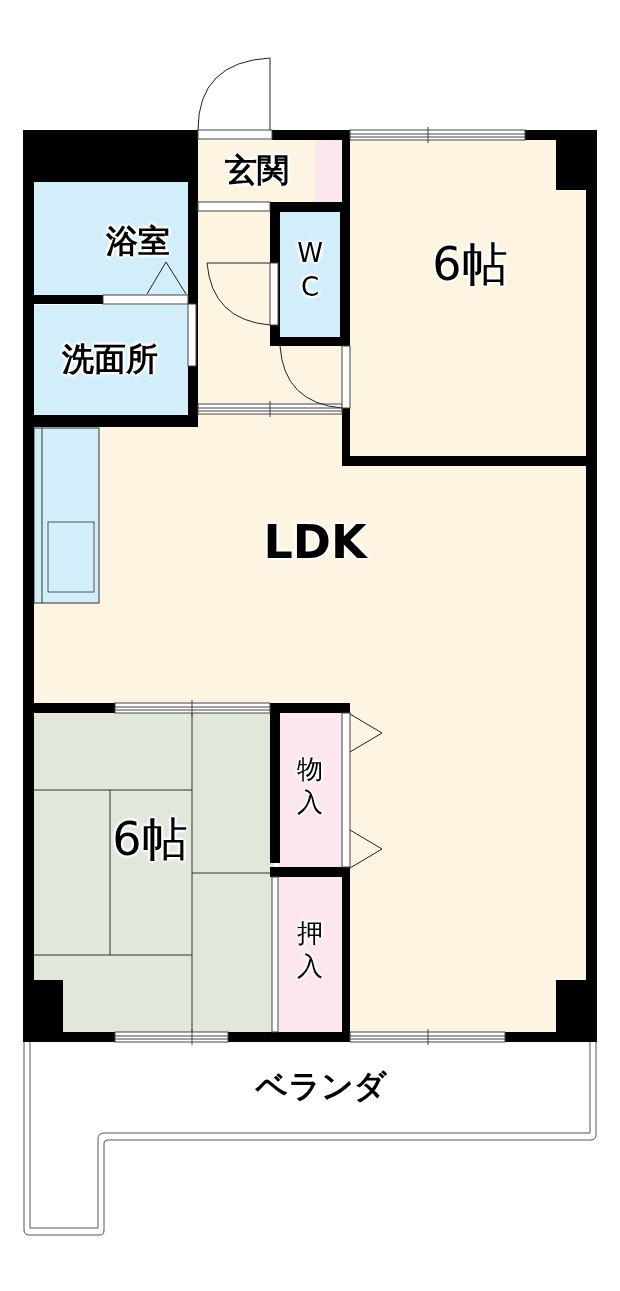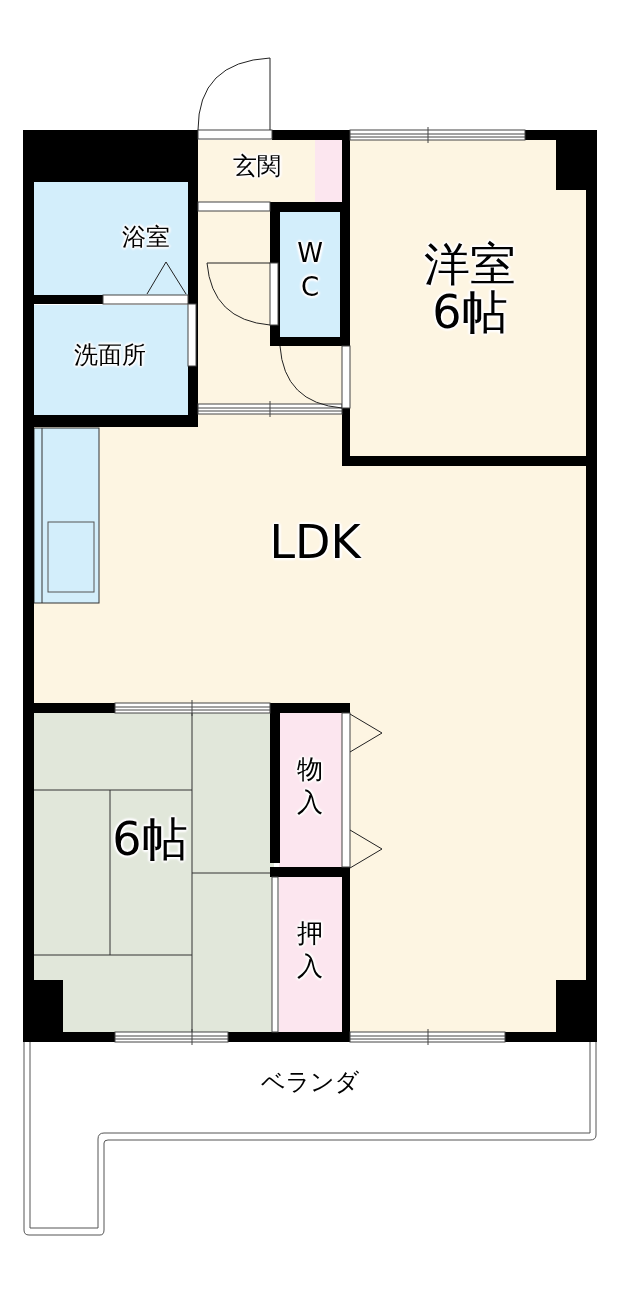--- a/index.html
+++ b/index.html
@@ -5,21 +5,21 @@
     html, body { margin: 0; padding: 0; background: #ffffff; }
     body { width: 620px; height: 1291px; position: relative; overflow: hidden; font-family: "DejaVu Sans", "Liberation Sans", sans-serif; }
     #plan { position: absolute; left: 0; top: 0; width: 620px; height: 1291px; }
     .label {
       position: absolute; color: #000; text-align: center; line-height: 1.05;
       text-shadow: 0 0 3px #fff, 0 0 3px #fff, 0 0 4px #fff, 2px 0 2px #fff, -2px 0 2px #fff, 0 2px 2px #fff, 0 -2px 2px #fff;
       white-space: nowrap; pointer-events: none;
     }
     .label .line { display: block; }
     .lg { font-size: 46px; }
-    .md { font-size: 24px; }
+    .md { font-size: 32px; font-weight: bold; }
     .sm { font-size: 26px; }
     .vert .line { display: block; }
   </style>
 </head>
 <body>
 
 <div id="plan">
   <svg width="620" height="1291" viewBox="0 0 620 1291" xmlns="http://www.w3.org/2000/svg">
 
     <g fill="none" stroke="#555" stroke-width="1">
@@ -156,33 +156,32 @@
     <span class="line">浴室</span>
   </div>
   <div class="label md" style="left:40px; top:343px; width:140px;">
     <span class="line">洗面所</span>
   </div>
   <div class="label sm vert" style="left:288px; top:237px; width:44px; line-height:1.3;">
     <span class="line">W</span>
     <span class="line">C</span>
   </div>
   <div class="label lg" style="left:380px; top:240px; width:180px;">
-    <span class="line">洋室</span>
     <span class="line">6帖</span>
   </div>
-  <div class="label lg" style="left:215px; top:518px; width:200px;">
+  <div class="label lg" style="left:215px; top:518px; width:200px;font-weight:bold;">
     <span class="line">LDK</span>
   </div>
   <div class="label lg" style="left:65px; top:815px; width:170px;">
     <span class="line">6帖</span>
   </div>
   <div class="label sm vert" style="left:286px; top:753px; width:48px; line-height:1.25;">
     <span class="line">物</span>
     <span class="line">入</span>
   </div>
   <div class="label sm vert" style="left:286px; top:917px; width:48px; line-height:1.25;">
     <span class="line">押</span>
     <span class="line">入</span>
   </div>
-  <div class="label md" style="left:220px; top:1070px; width:180px;">
+  <div class="label md" style="left:231px; top:1070px; width:180px;">
     <span class="line">ベランダ</span>
   </div>
 </div>
 
 </body></html>

